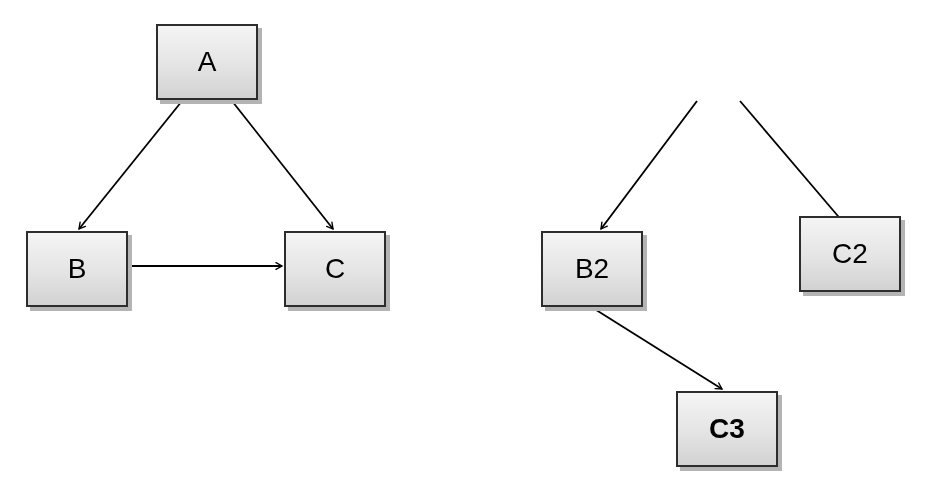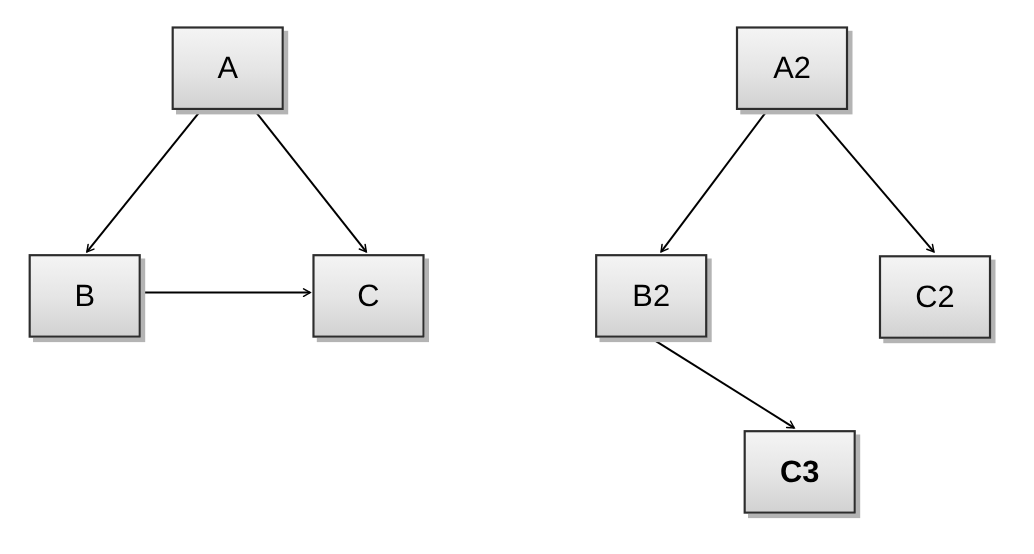--- a/index.html
+++ b/index.html
@@ -36,21 +36,21 @@
     line-height: 1;
     color: #000000;
     user-select: none;
   }
   
   #node-a  { left: 156px; top: 24px;  }
   #node-b  { left: 26px;  top: 231px; }
   #node-c  { left: 284px; top: 231px; }
   #node-a2 { left: 669px; top: 24px;  }
   #node-b2 { left: 541px; top: 231px; }
-  #node-c2 { left: 799px; top: 232px; }
+  #node-c2 { left: 799px; top: 216px; }
   #node-c3 { left: 676px; top: 391px; font-weight: bold; }
   .edge { stroke: #000000; stroke-width: 1.8px; }
 </style>
 </head>
 <body>
 
 <div class="stage">
 
   <svg class="edges-layer" width="940" height="504" viewBox="0 0 940 504" xmlns="http://www.w3.org/2000/svg">
     <defs>
@@ -71,23 +71,20 @@
   <div class="node" id="node-a">
     <span class="node-label">A</span>
   </div>
   <div class="node" id="node-b">
     <span class="node-label">B</span>
   </div>
   <div class="node" id="node-c">
     <span class="node-label">C</span>
   </div>
 
-  <div class="node" id="node-a2">
-    <span class="node-label">A2</span>
-  </div>
   <div class="node" id="node-b2">
     <span class="node-label">B2</span>
   </div>
   <div class="node" id="node-c2">
     <span class="node-label">C2</span>
   </div>
   <div class="node" id="node-c3">
     <span class="node-label">C3</span>
   </div>
 

